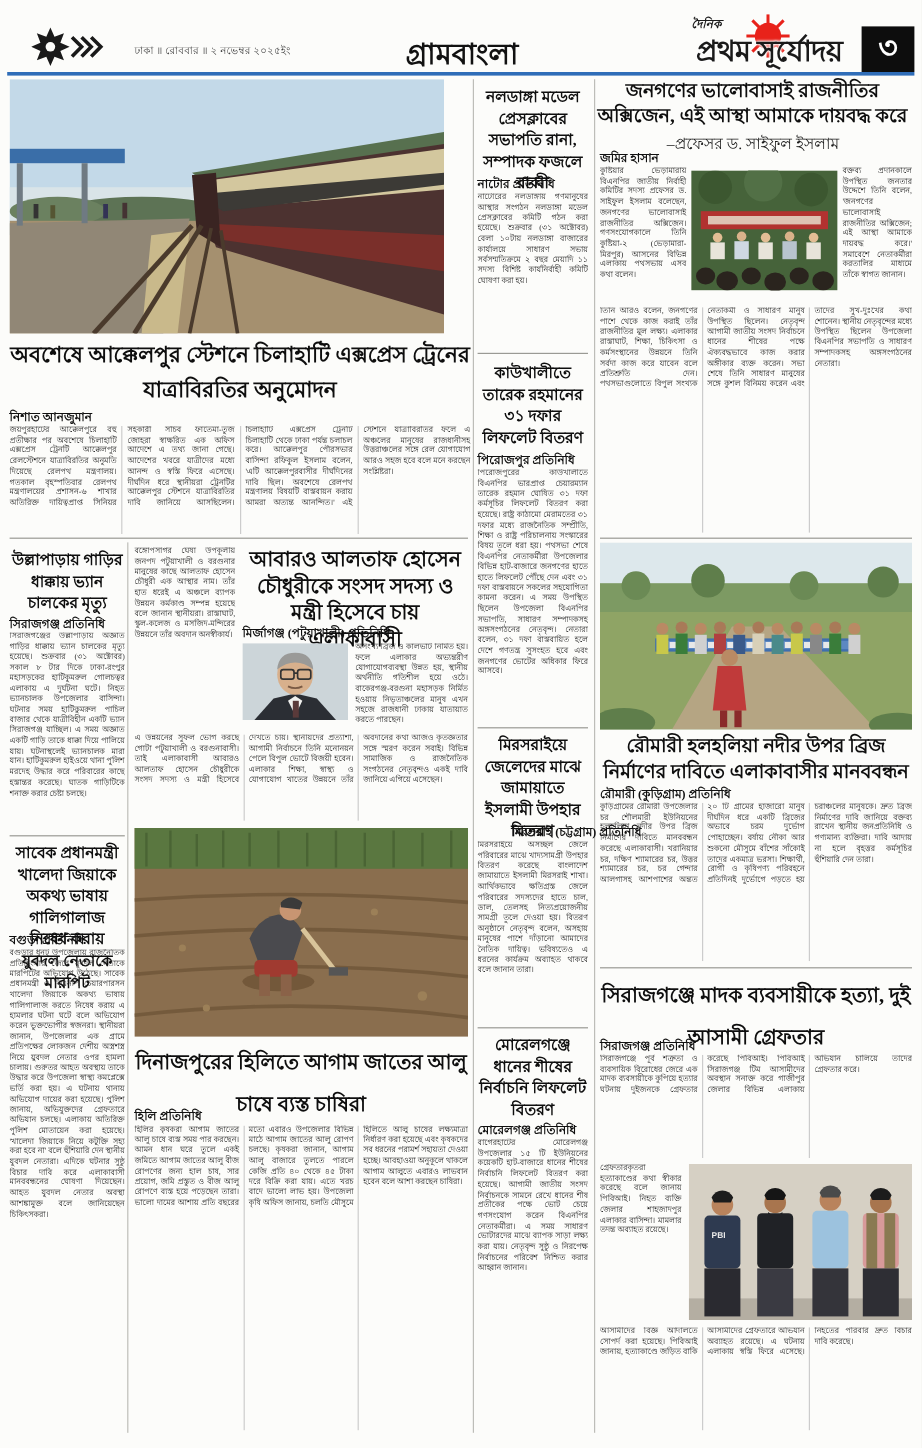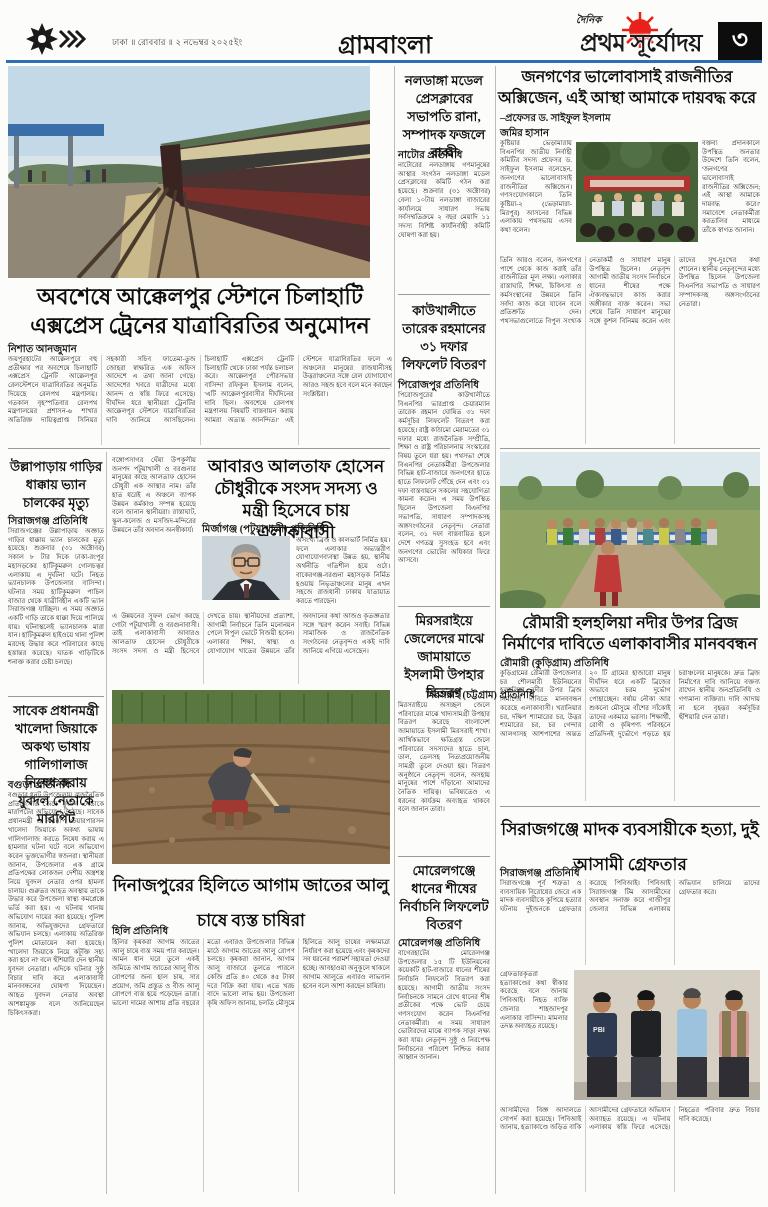--- a/index.html
+++ b/index.html
@@ -18,27 +18,27 @@
   #logo-main{font-size:24px;font-weight:900;letter-spacing:-.5px;
     text-shadow:0 0 2px #fff,0 0 2px #fff,0 0 3px #fff;position:relative;z-index:2;}
   #pagenum-box{background:#0d0d0d;color:#fff;font-size:25px;font-weight:bold;
     display:flex;align-items:center;justify-content:center;}
   #blue-rule{background:#2f6db8;}
   
   .vrule{width:1px;background:#bdbdb8;}
   .hrule{height:1px;background:#9a9a94;}
   
   .hl{font-weight:bold;color:#0e0e0e;text-align:center;}
-  .hl-train{font-size:22px;line-height:29px;}
+  .hl-train{font-size:18px;line-height:29px;}
   .hl-oxygen{font-size:16px;line-height:21px;}
   .hl-col{font-size:13px;line-height:18px;}
   .hl-altaf{font-size:17px;line-height:22px;}
   .hl-roumari{font-size:16px;line-height:21px;}
   .hl-big{font-size:17px;line-height:35px;}
-  .attr{font-size:10px;font-weight:bold;text-align:left;}
+  .attr{font-size:13px;font-weight:normal;text-align:center;}
   .byline{font-size:10px;font-weight:bold;line-height:10px;color:#111;}
   .body-txt{font-size:6.6px;line-height:8.7px;text-align:justify;color:#222;
     overflow:hidden;height:100%;}
   .cols3{column-count:3;column-gap:8px;column-rule:1px solid #ccc;}
   .cols4{column-count:4;column-gap:9px;column-rule:1px solid #ccc;}
   .photo{display:block;}
   .photo svg{display:block;width:100%;height:100%;}
 </style>
 </head>
 <body>

